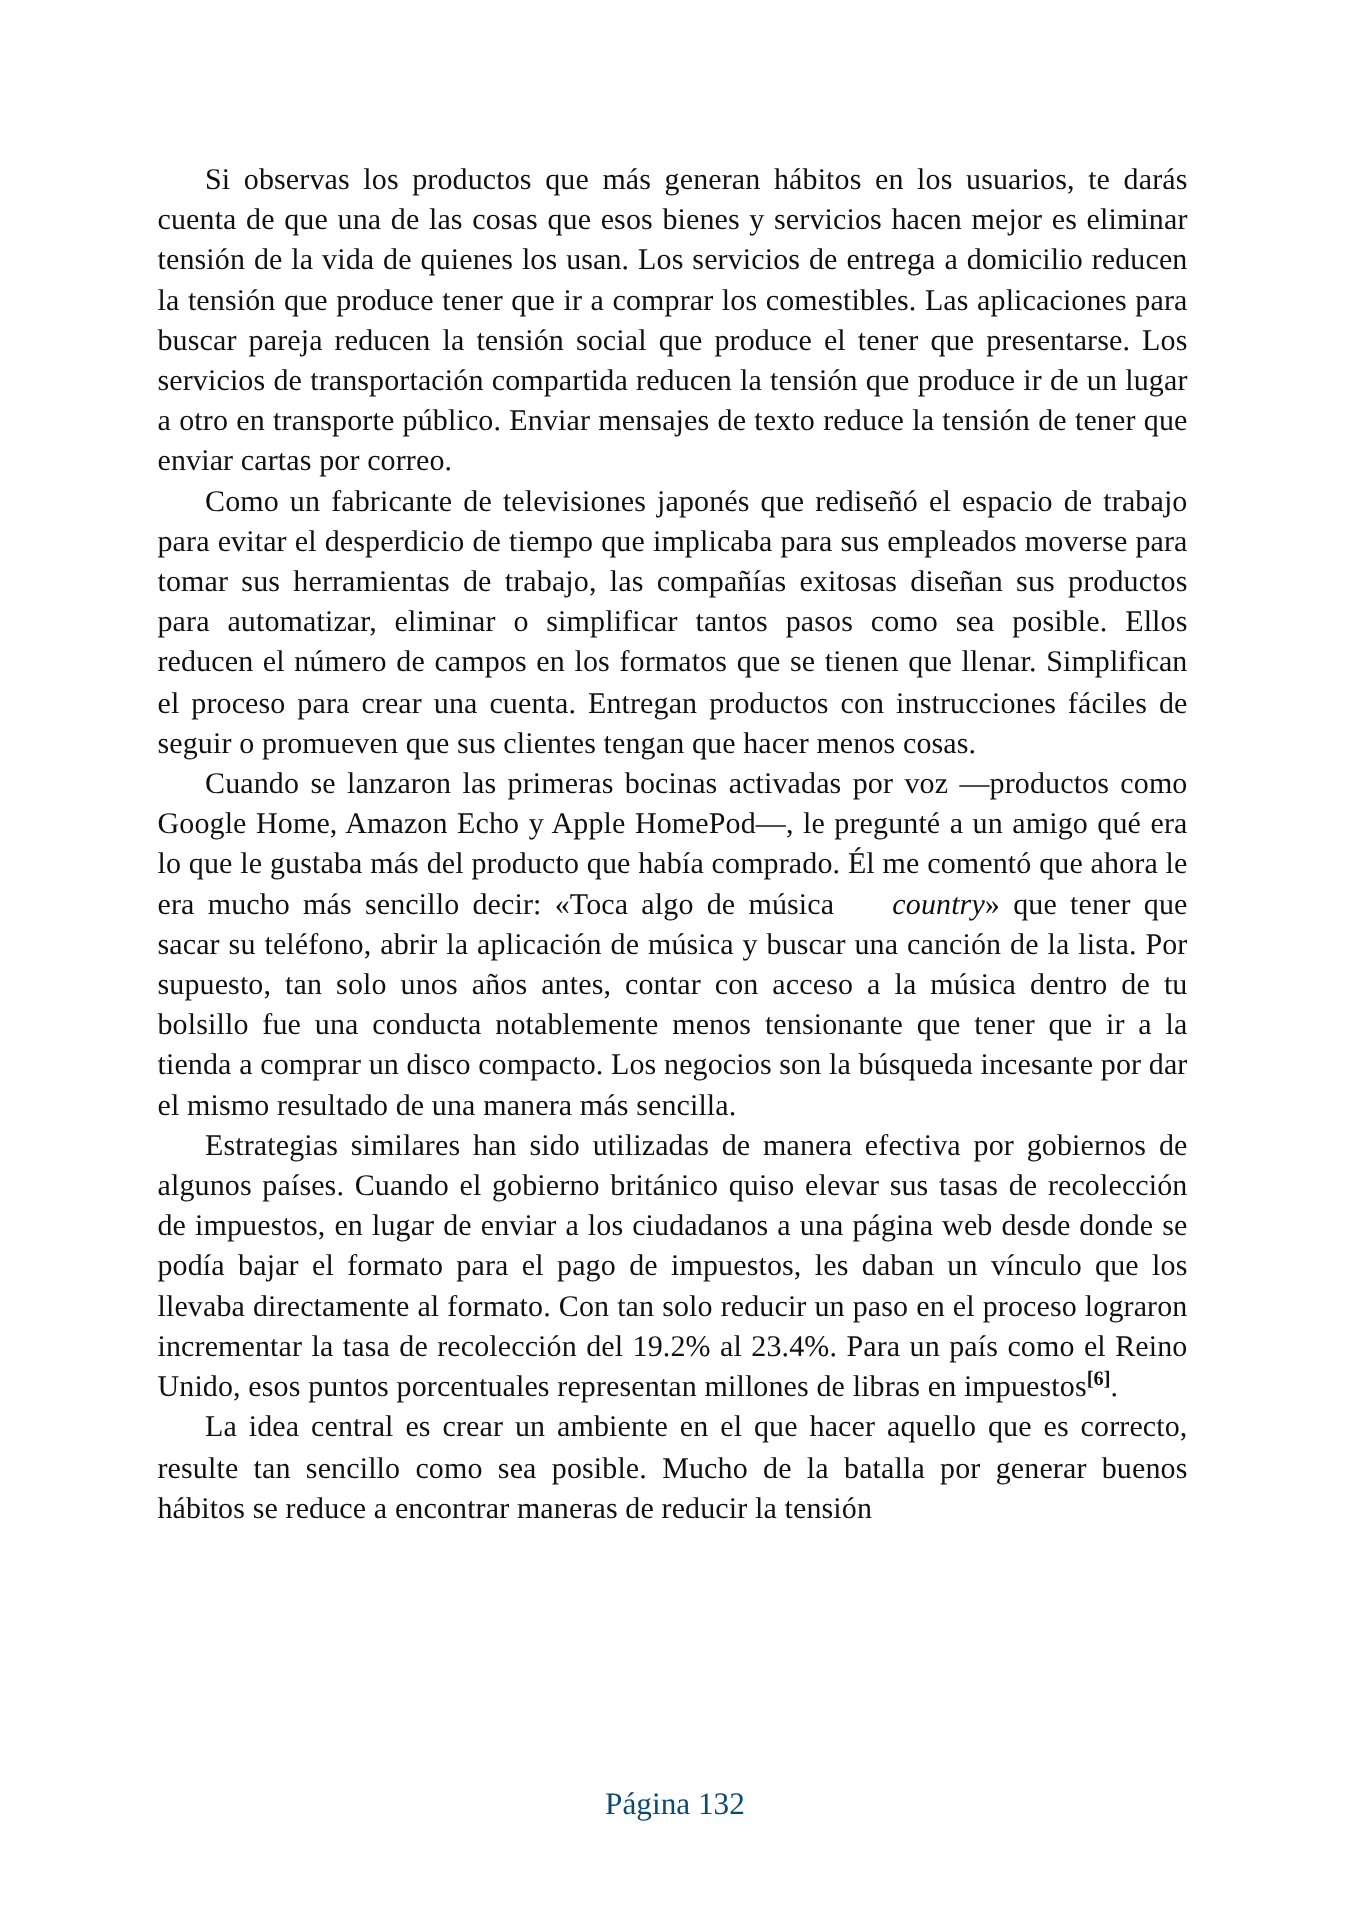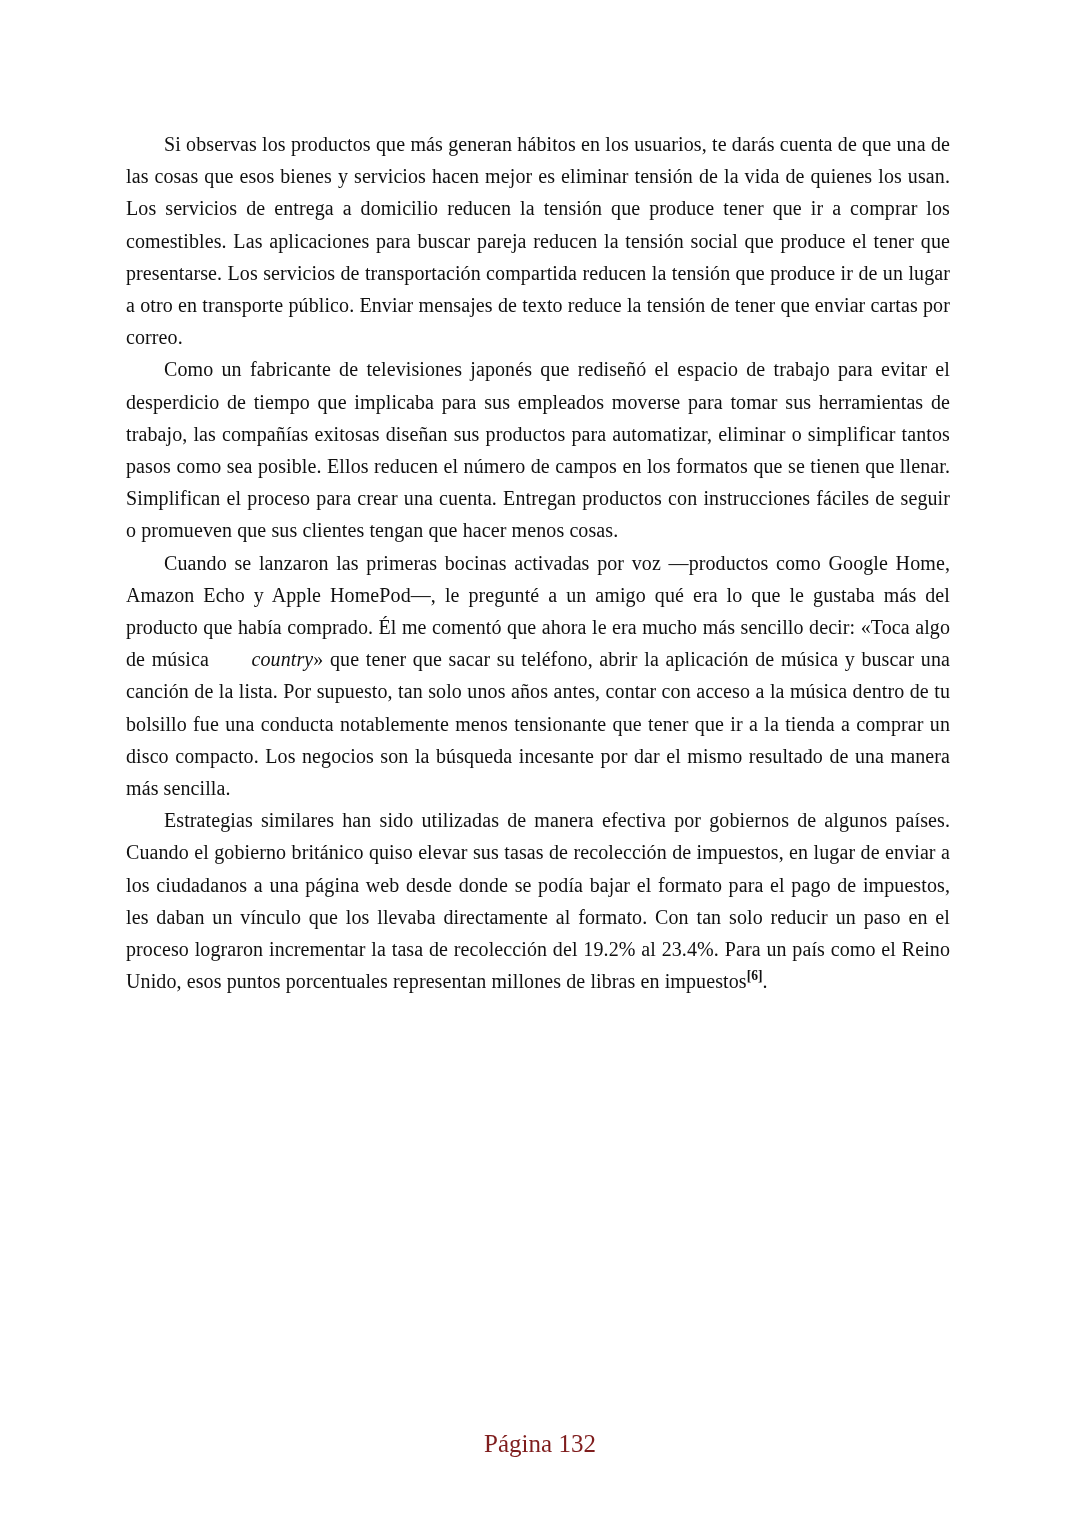--- a/index.html
+++ b/index.html
@@ -20,21 +20,21 @@
     position: absolute;
     left: 126px;
     top: 128px;
     width: 824px;
   }
   p.para {
     margin: 0;
     padding: 0;
     text-indent: 38px;
     text-align: justify;
-    font-size: 20px;
+    font-size: 24px;
     line-height: 32.2px;
     letter-spacing: 0.1px;
   }
   p.para em {
     font-style: italic;
     margin-left: 36px;
   }
   sup.note {
     font-weight: bold;
     font-size: 0.68em;
@@ -43,28 +43,29 @@
     letter-spacing: 0;
   }
   .footer {
     position: absolute;
     top: 1428px;
     left: 0;
     width: 100%;
     text-align: center;
     font-size: 25px;
     line-height: 32px;
-    color: #7f1d1d;
+    color: #0c4a6e;
   }
 </style>
 </head>
 <body>
 
 <div class="page">
   <div class="text-column">
 
   <p class="para">Si observas los productos que más generan hábitos en los usuarios, te darás cuenta de que una de las cosas que esos bienes y servicios hacen mejor es eliminar tensión de la vida de quienes los usan. Los servicios de entrega a domicilio reducen la tensión que produce tener que ir a comprar los comestibles. Las aplicaciones para buscar pareja reducen la tensión social que produce el tener que presentarse. Los servicios de transportación compartida reducen la tensión que produce ir de un lugar a otro en transporte público. Enviar mensajes de texto reduce la tensión de tener que enviar cartas por correo.</p>
       <p class="para">Como un fabricante de televisiones japonés que rediseñó el espacio de trabajo para evitar el desperdicio de tiempo que implicaba para sus empleados moverse para tomar sus herramientas de trabajo, las compañías exitosas diseñan sus productos para automatizar, eliminar o simplificar tantos pasos como sea posible. Ellos reducen el número de campos en los formatos que se tienen que llenar. Simplifican el proceso para crear una cuenta. Entregan productos con instrucciones fáciles de seguir o promueven que sus clientes tengan que hacer menos cosas.</p>
       <p class="para">Cuando se lanzaron las primeras bocinas activadas por voz —productos como Google Home, Amazon Echo y Apple HomePod—, le pregunté a un amigo qué era lo que le gustaba más del producto que había comprado. Él me comentó que ahora le era mucho más sencillo decir: «Toca algo de música <em>country</em>» que tener que sacar su teléfono, abrir la aplicación de música y buscar una canción de la lista. Por supuesto, tan solo unos años antes, contar con acceso a la música dentro de tu bolsillo fue una conducta notablemente menos tensionante que tener que ir a la tienda a comprar un disco compacto. Los negocios son la búsqueda incesante por dar el mismo resultado de una manera más sencilla.</p>
       <p class="para">Estrategias similares han sido utilizadas de manera efectiva por gobiernos de algunos países. Cuando el gobierno británico quiso elevar sus tasas de recolección de impuestos, en lugar de enviar a los ciudadanos a una página web desde donde se podía bajar el formato para el pago de impuestos, les daban un vínculo que los llevaba directamente al formato. Con tan solo reducir un paso en el proceso lograron incrementar la tasa de recolección del 19.2% al 23.4%. Para un país como el Reino Unido, esos puntos porcentuales representan millones de libras en impuestos<sup class="note">[6]</sup>.</p>
+      <p class="para">La idea central es crear un ambiente en el que hacer aquello que es correcto, resulte tan sencillo como sea posible. Mucho de la batalla por generar buenos hábitos se reduce a encontrar maneras de reducir la tensión</p>
     </div>
   <div class="footer">Página 132</div>
 </div>
 
 </body></html>

